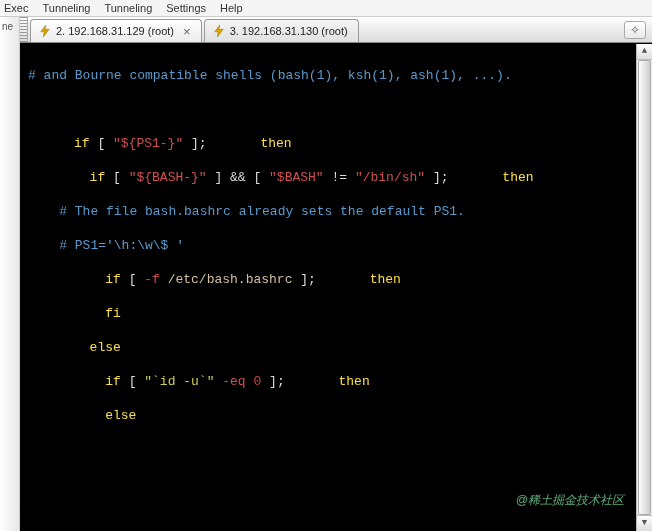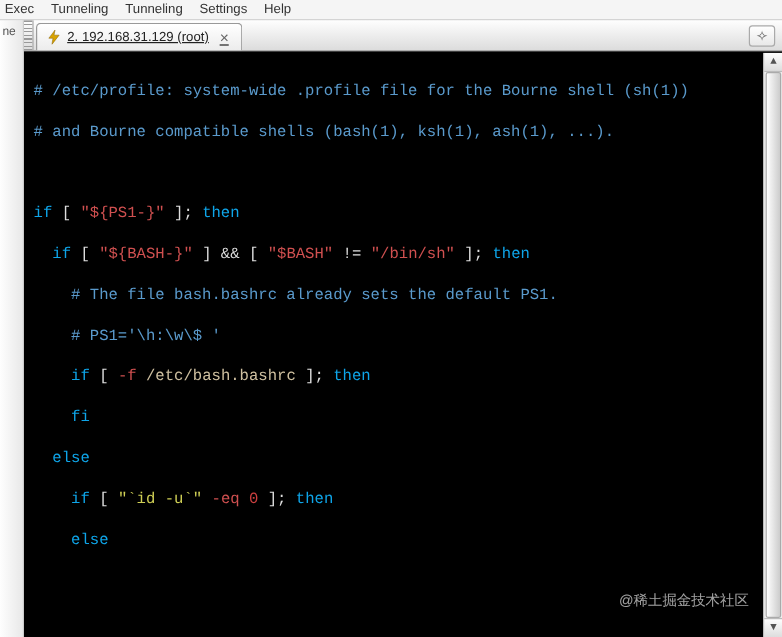--- a/index.html
+++ b/index.html
@@ -65,21 +65,20 @@
   border-top-left-radius: 4px;
   border-top-right-radius: 4px;
   margin-left: 2px;
   height: 23px;
   color: #222;
 }
 .tab.active {
   background: linear-gradient(to bottom, #ffffff, #ececec);
   position: relative;
   z-index: 2;
-  text-decoration: underline;
 }
 .tab .lightning {
   width: 12px; height: 12px;
   display: inline-flex; align-items: center; justify-content: center;
 }
 .tab .lightning svg { width: 10px; height: 12px; }
 .tab .close {
   font-size: 13px; color: #666; margin-left: 4px;
   line-height: 1;
 }
@@ -102,21 +101,21 @@
   font-size: 13px;
   line-height: 17px;
   color: #ddd;
   white-space: pre;
   overflow: hidden;
   position: relative;
 }
 .terminal::-webkit-scrollbar { width: 16px; }
 .terminal-line { white-space: pre; }
 .c-comment { color: #5a9acc; }
-.c-kw { color: #0ea5e9; }
+.c-kw { color: #fde047; margin-left: 46px; }
 .c-str { color: #d05050; }
 .c-str-yellow { color: #cfcf55; }
 .c-path { color: #cfc0a0; text-align: right; }
 .c-var { color: #d070d0; }
 .c-num { color: #cc4040; }
 .c-op { color: #ddd; }
 .scrollbar {
   position: absolute;
   right: 0; top: 0; bottom: 0;
   width: 16px;
@@ -136,24 +135,25 @@
 .scrollbar .thumb {
   position: absolute; left: 1px; right: 1px;
   background: linear-gradient(to right, #fefefe, #ccc);
   border: 1px solid #aaa;
   border-radius: 2px;
 }
 .watermark {
   position: absolute;
   right: 28px;
   bottom: 22px;
-  color: #e5e5e5;
+  color: #86efac;
   font-family: sans-serif;
   font-size: 12px;
   opacity: 0.7;
+  font-style: italic;
 }
 </style>
 </head>
 <body>
 
 <div class="window">
   <div class="menubar">
     <span>Exec</span>
     <span>Tunneling</span>
     <span>Tunneling</span>
@@ -174,28 +174,35 @@
         <div class="tab active">
           <span class="lightning">
             <svg viewBox="0 0 10 14">
                 <polygon points="6,0 0,8 4,8 3,14 10,5 5,5" fill="#d9a300" stroke="#8a6500" stroke-width="0.5"></polygon>
               </svg>
           </span>
           <span>2. 192.168.31.129 (root)</span>
           <span class="close">×</span>
         </div>
 
+        <div class="tab">
+          <span class="lightning">
+            <svg viewBox="0 0 10 14">
+                <polygon points="6,0 0,8 4,8 3,14 10,5 5,5" fill="#d9a300" stroke="#8a6500" stroke-width="0.5"></polygon>
+              </svg>
+          </span>
+          <span>3. 192.168.31.130 (root)</span>
+        </div>
 
         <div class="tab-add">
           <span>✧</span>
         </div>
       </div>
 
       <div class="terminal">
-<div class="terminal-line"><span class="c-comment"># /etc/profile: system-wide .profile file for the Bourne shell (sh(1))</span></div>
 <div class="terminal-line"><span class="c-comment"># and Bourne compatible shells (bash(1), ksh(1), ash(1), ...).</span></div>
 <div class="terminal-line"> </div>
 <div class="terminal-line"><span class="c-kw">if</span> [ <span class="c-str">"${PS1-}"</span> ]; <span class="c-kw">then</span></div>
 <div class="terminal-line">  <span class="c-kw">if</span> [ <span class="c-str">"${BASH-}"</span> ] <span class="c-op">&amp;&amp;</span> [ <span class="c-str">"$BASH"</span> <span class="c-op">!=</span> <span class="c-str">"/bin/sh"</span> ]; <span class="c-kw">then</span></div>
 <div class="terminal-line"><span class="c-comment">    # The file bash.bashrc already sets the default PS1.</span></div>
 <div class="terminal-line"><span class="c-comment">    # PS1='\h:\w\$ '</span></div>
 <div class="terminal-line">    <span class="c-kw">if</span> [ <span class="c-str">-f</span> <span class="c-path">/etc/bash.bashrc</span> ]; <span class="c-kw">then</span></div>
 <div class="terminal-line">    <span class="c-kw">fi</span></div>
 <div class="terminal-line">  <span class="c-kw">else</span></div>
 <div class="terminal-line">    <span class="c-kw">if</span> [ <span class="c-str-yellow">"`id -u`"</span> <span class="c-str">-eq</span> <span class="c-num">0</span> ]; <span class="c-kw">then</span></div>

